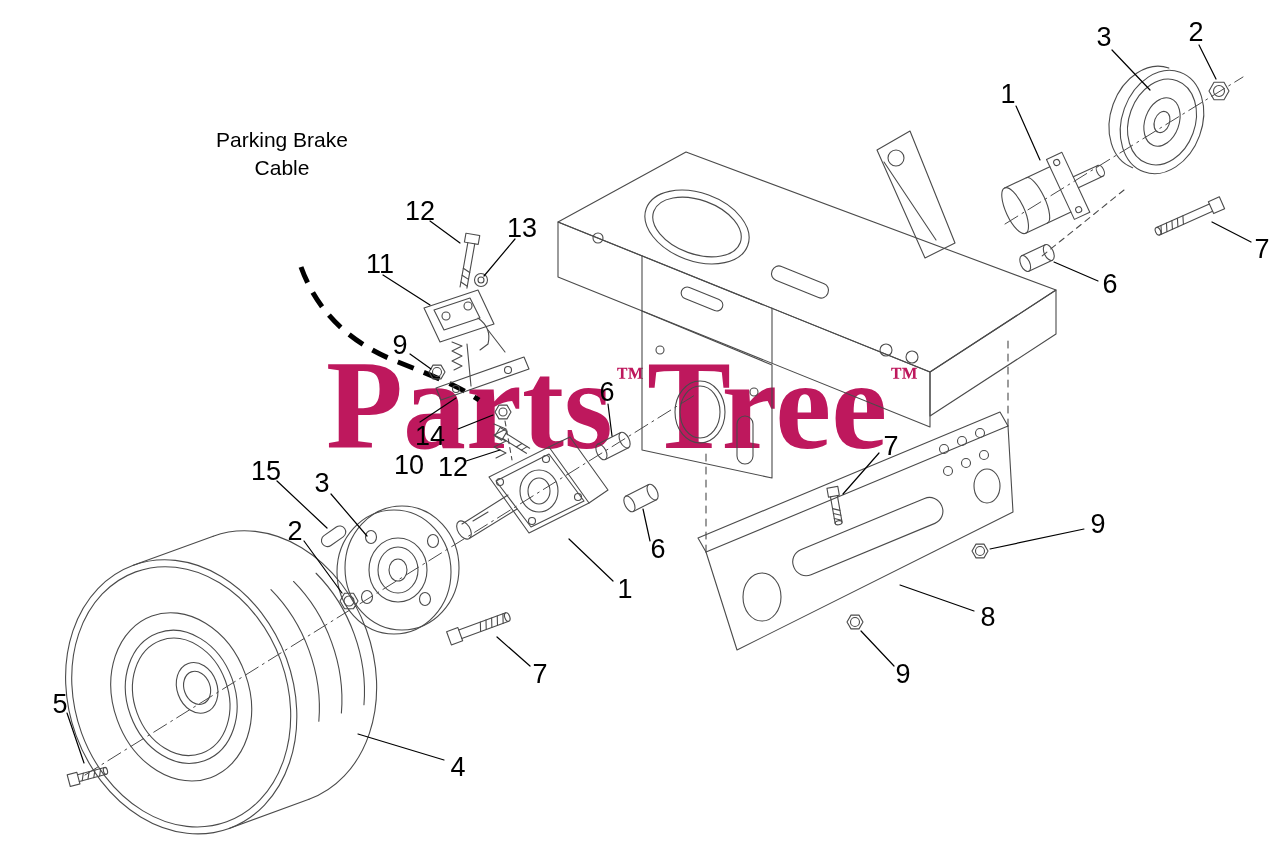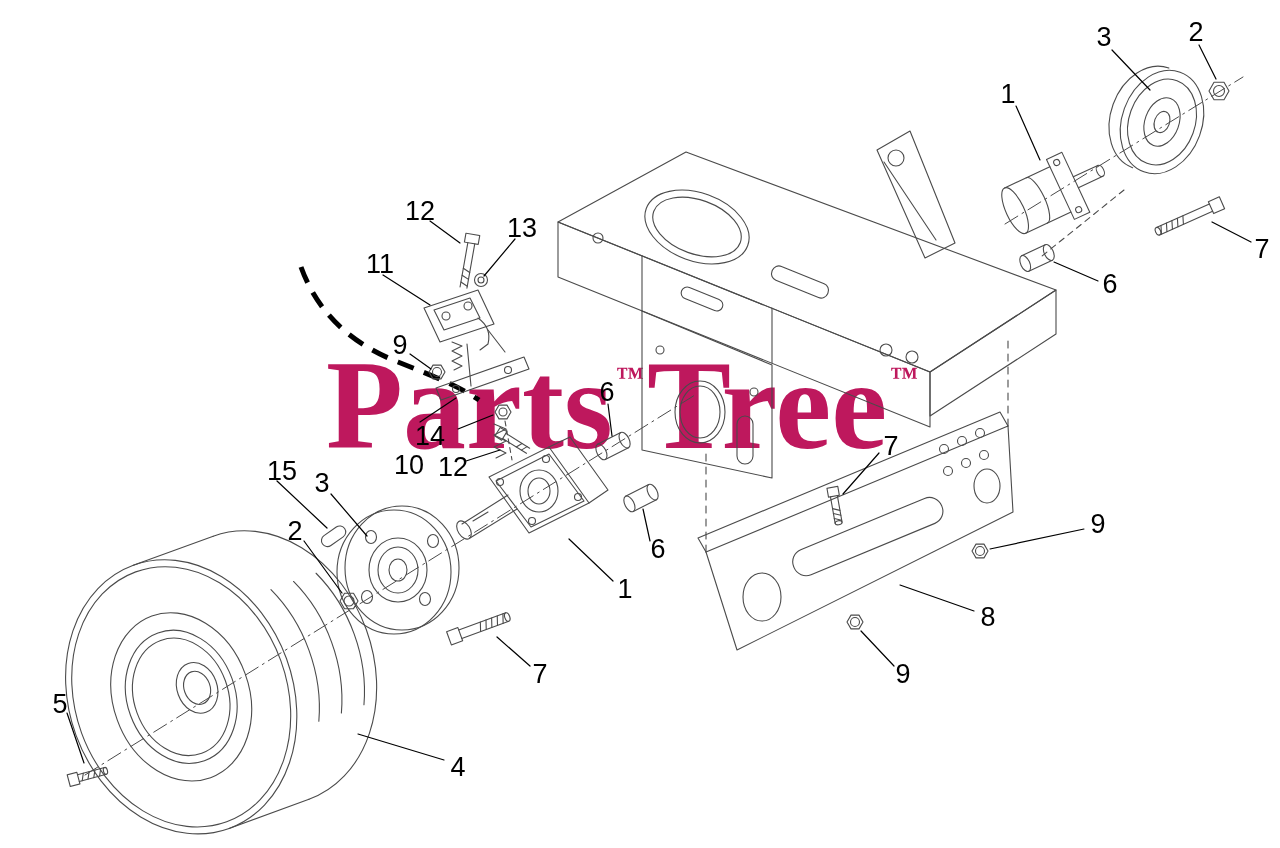--- a/index.html
+++ b/index.html
@@ -316,37 +316,41 @@
         <path d="M1084,529 L990,549"></path>
         <path d="M974,611 L900,585"></path>
         <path d="M894,666 L861,631"></path>
         <path d="M530,666 L497,637"></path>
         <path d="M67,713 L84,763"></path>
         <path d="M444,760 L358,734"></path>
       </g>
     </g>
   </svg>
 
+  <div class="pb-label">
+    <div>Parking Brake</div>
+    <div>Cable</div>
+  </div>
 
   <div class="callout-layer">
       <div class="callout" style="left: 1104px; top: 37px;">3</div>
       <div class="callout" style="left: 1196px; top: 32px;">2</div>
       <div class="callout" style="left: 1008px; top: 94px;">1</div>
       <div class="callout" style="left: 1262px; top: 249px;">7</div>
       <div class="callout" style="left: 1110px; top: 284px;">6</div>
       <div class="callout" style="left: 420px; top: 211px;">12</div>
       <div class="callout" style="left: 522px; top: 228px;">13</div>
       <div class="callout" style="left: 380px; top: 264px;">11</div>
       <div class="callout" style="left: 400px; top: 345px;">9</div>
       <div class="callout" style="left: 409px; top: 429px; margin-top: 36px;">10</div>
       <div class="callout" style="left: 430px; top: 436px;">14</div>
       <div class="callout" style="left: 453px; top: 467px;">12</div>
       <div class="callout" style="left: 607px; top: 392px;">6</div>
       <div class="callout" style="left: 891px; top: 446px;">7</div>
-      <div class="callout" style="left: 282px; top: 471px;">15</div>
+      <div class="callout" style="left: 266px; top: 471px;">15</div>
       <div class="callout" style="left: 322px; top: 483px;">3</div>
       <div class="callout" style="left: 295px; top: 531px;">2</div>
       <div class="callout" style="left: 658px; top: 549px;">6</div>
       <div class="callout" style="left: 625px; top: 589px;">1</div>
       <div class="callout" style="left: 1098px; top: 524px;">9</div>
       <div class="callout" style="left: 988px; top: 617px;">8</div>
       <div class="callout" style="left: 903px; top: 674px;">9</div>
       <div class="callout" style="left: 540px; top: 674px;">7</div>
       <div class="callout" style="left: 60px; top: 704px;">5</div>
       <div class="callout" style="left: 458px; top: 767px;">4</div>

